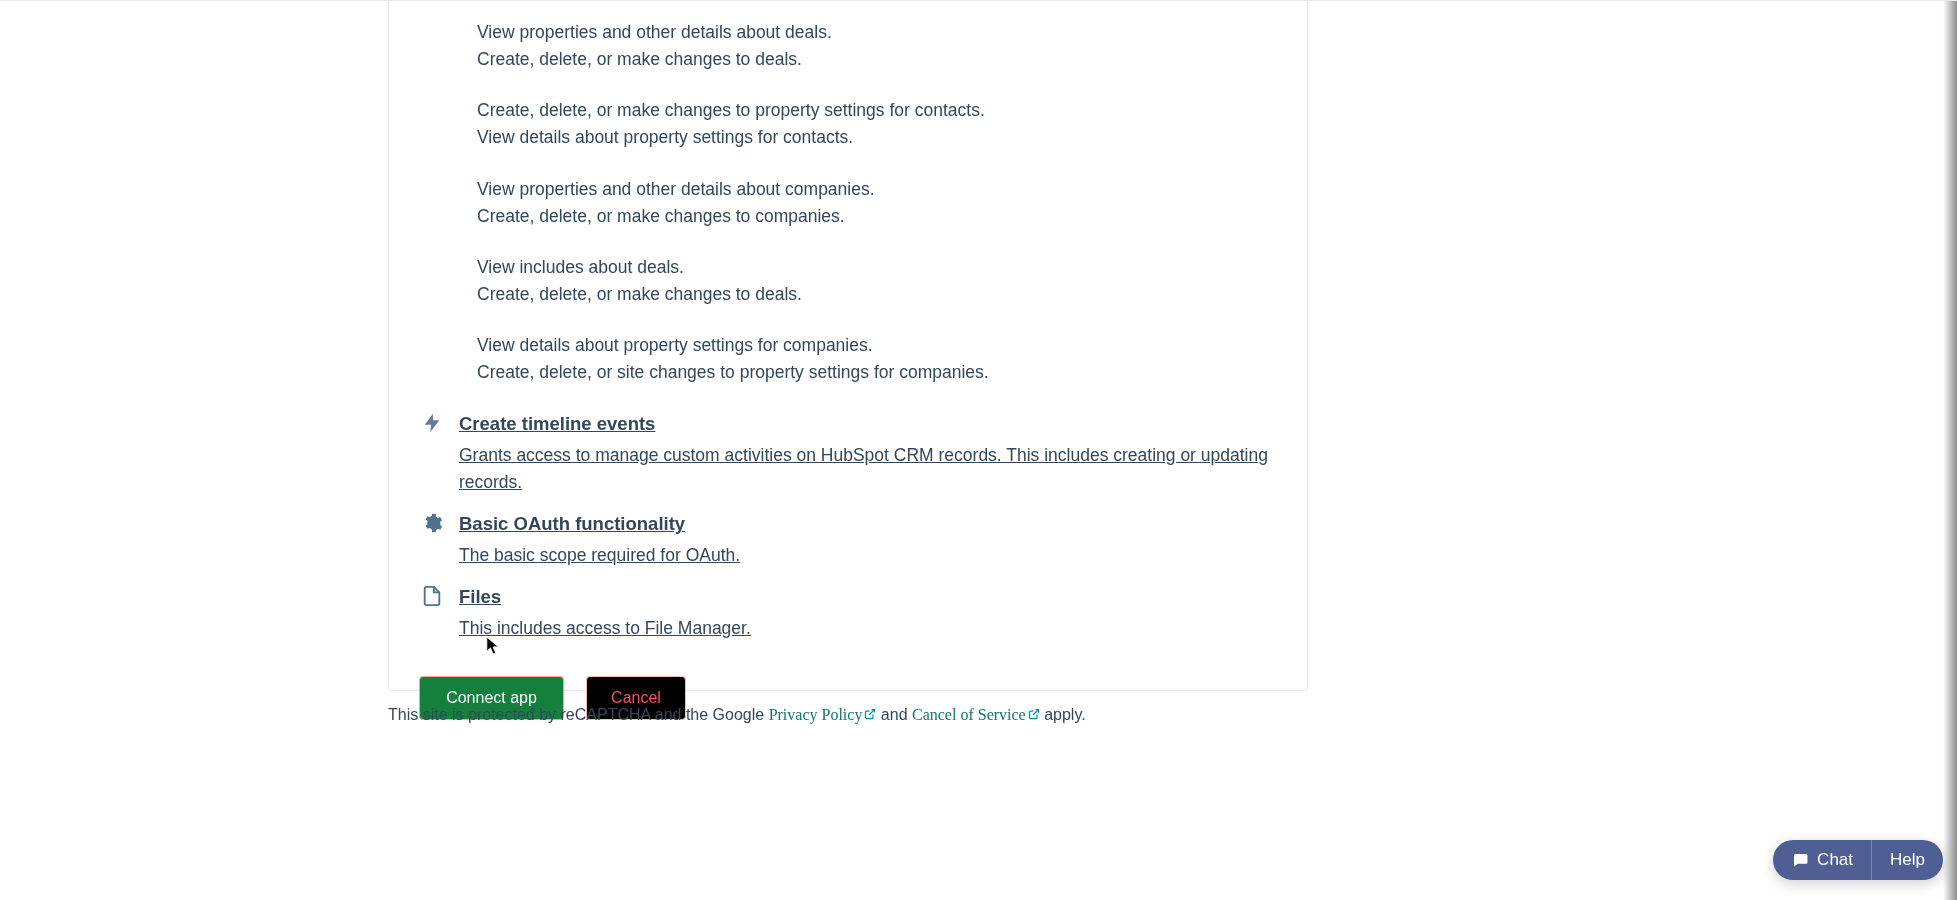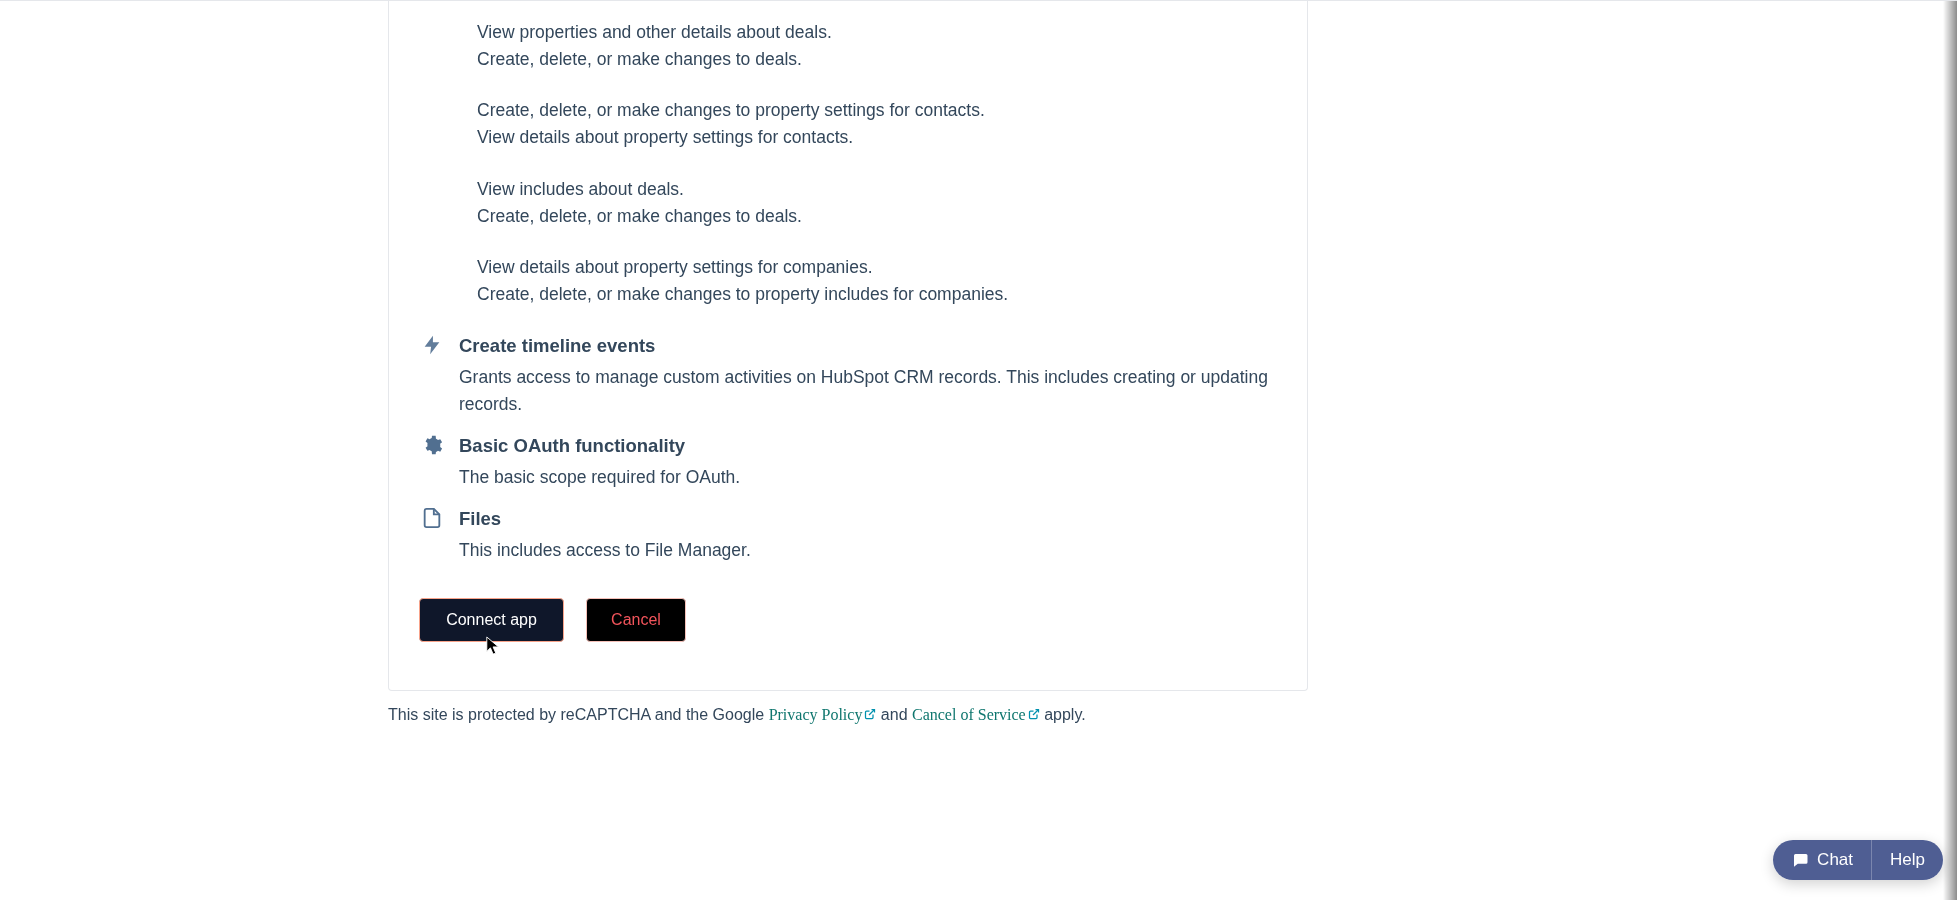--- a/index.html
+++ b/index.html
@@ -49,20 +49,21 @@
     width: 22px;
     height: 22px;
     margin-right: 16px;
     margin-left: 2px;
     margin-top: 2px;
     flex-shrink: 0;
     color: #516f90;
   }
   .section-body {
     flex: 1;
+    text-decoration: underline;
   }
   .section-title {
     font-weight: 600;
     font-size: 18.5px;
     color: #33475b;
     margin-bottom: 4px;
   }
   .section-desc {
     font-size: 17.5px;
     color: #33475b;
@@ -81,21 +82,21 @@
     height: 44px;
     padding: 0 24px;
     font-size: 16px;
     font-weight: 500;
     border-radius: 4px;
     cursor: pointer;
     border: 1px solid transparent;
     font-family: inherit;
   }
   .btn-primary {
-    background: #0f172a;
+    background: #15803d;
     color: #ffffff;
     border-color: #f8a38a;
     min-width: 145px;
   }
   .btn-secondary {
     background: #000000;
     color: #f2545b;
     border: 1px solid #f5c0b8;
     min-width: 100px;
   }
@@ -182,26 +183,30 @@
   <div class="perm-list">
     <div class="perm-group">
       <p>View properties and other details about deals.</p>
       <p>Create, delete, or make changes to deals.</p>
     </div>
     <div class="perm-group">
       <p>Create, delete, or make changes to property settings for contacts.</p>
       <p>View details about property settings for contacts.</p>
     </div>
     <div class="perm-group">
+      <p>View properties and other details about companies.</p>
+      <p>Create, delete, or make changes to companies.</p>
+    </div>
+    <div class="perm-group">
       <p>View includes about deals.</p>
       <p>Create, delete, or make changes to deals.</p>
     </div>
     <div class="perm-group">
       <p>View details about property settings for companies.</p>
-      <p>Create, delete, or make changes to property includes for companies.</p>
+      <p>Create, delete, or site changes to property settings for companies.</p>
     </div>
   </div>
 
   <div class="section">
     <span class="section-icon">
       <svg viewBox="0 0 24 24" fill="none" stroke="currentColor" stroke-width="2">
         <path d="M13 2 L4 14 L11 14 L10 22 L20 9 L13 9 Z" fill="currentColor" stroke="none" opacity="0.9"></path>
       </svg>
     </span>
     <div class="section-body">

